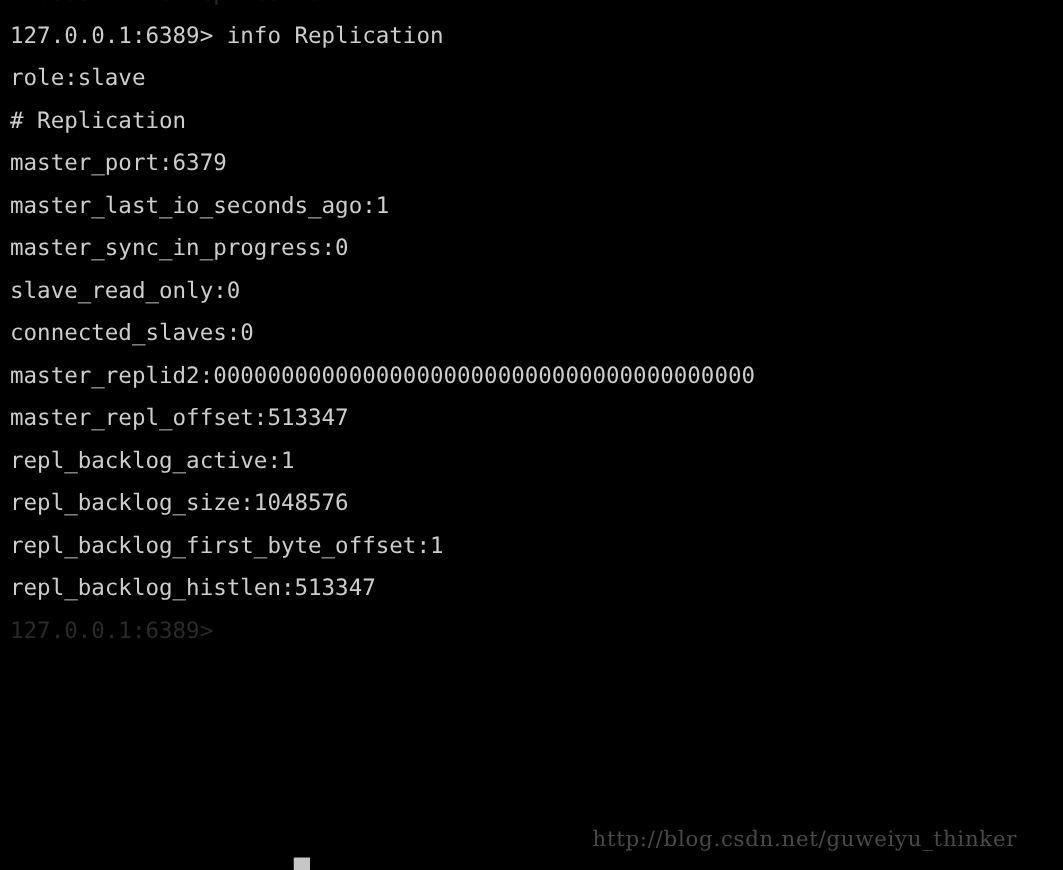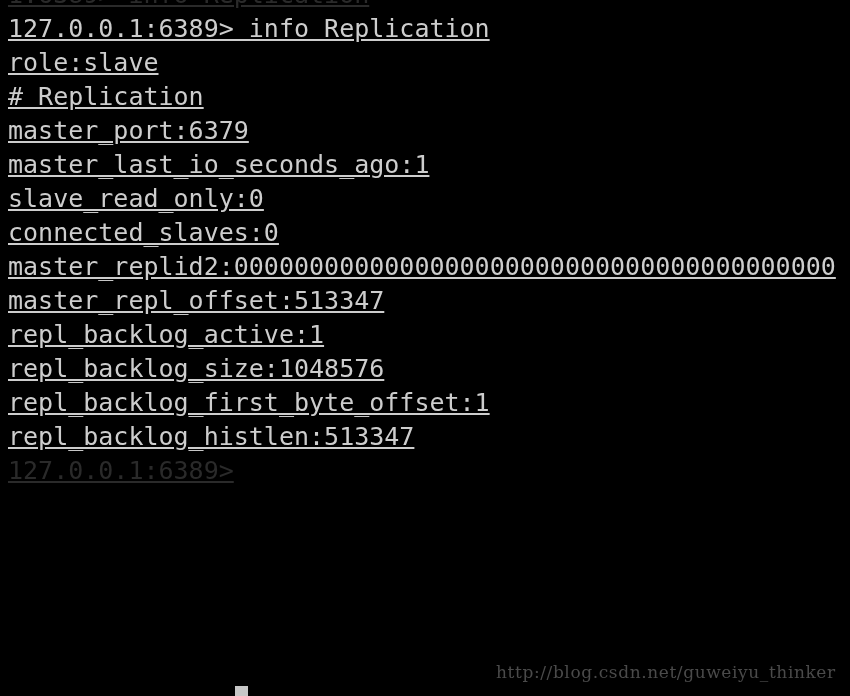--- a/index.html
+++ b/index.html
@@ -28,41 +28,40 @@
   #screen {
     position: absolute;
     left: 8px;
     top: -22px;
     width: 842px;
   }
   .line {
     display: block;
     height: 34px;
     line-height: 34px;
-    font-size: 25px;
+    font-size: 18px;
     letter-spacing: 0px;
     color: #cdcdcd;
     white-space: pre;
     font-family: "DejaVu Sans Mono", "Liberation Mono", monospace;
-    text-decoration: underline;
   }
   .line.clipped {
     color: #2a2a2a;
   }
   #cursor {
     position: absolute;
     left: 235px;
     top: 686px;
     width: 13px;
     height: 10px;
     background: #c6c6c6;
   }
   #watermark {
     position: absolute;
-    left: 496px;
+    left: 474px;
     top: 662px;
     font-family: "DejaVu Serif", "Liberation Serif", serif;
     font-size: 17px;
     letter-spacing: 0.6px;
     color: #4a4a4a;
     white-space: pre;
     pointer-events: none;
     user-select: none;
   }
 </style>
@@ -80,20 +79,21 @@
     <span class="line">role:slave</span>
 
     <span class="line"># Replication</span>
 
 
     <span class="line">master_port:6379</span>
 
 
     <span class="line">master_last_io_seconds_ago:1</span>
 
+    <span class="line">master_sync_in_progress:0</span>
 
 
 
     <span class="line">slave_read_only:0</span>
 
     <span class="line">connected_slaves:0</span>
 
 
     <span class="line">master_replid2:0000000000000000000000000000000000000000</span>
 

